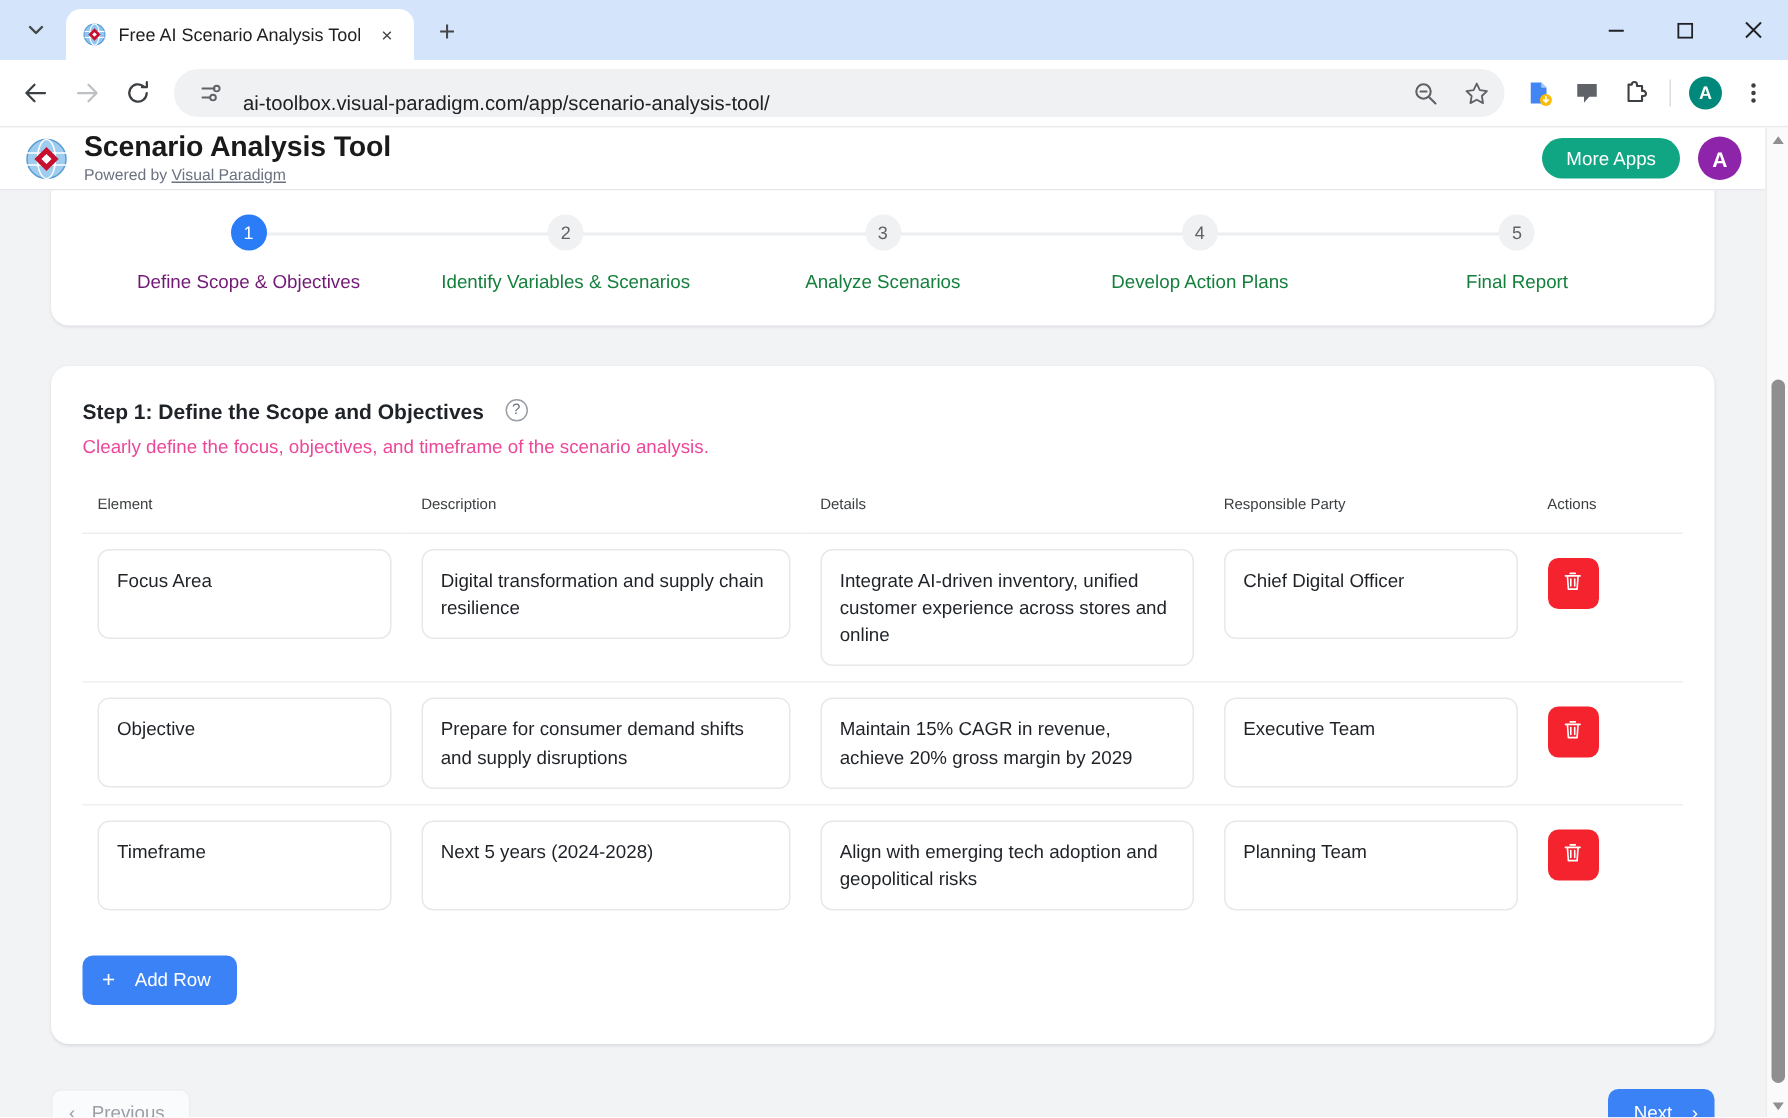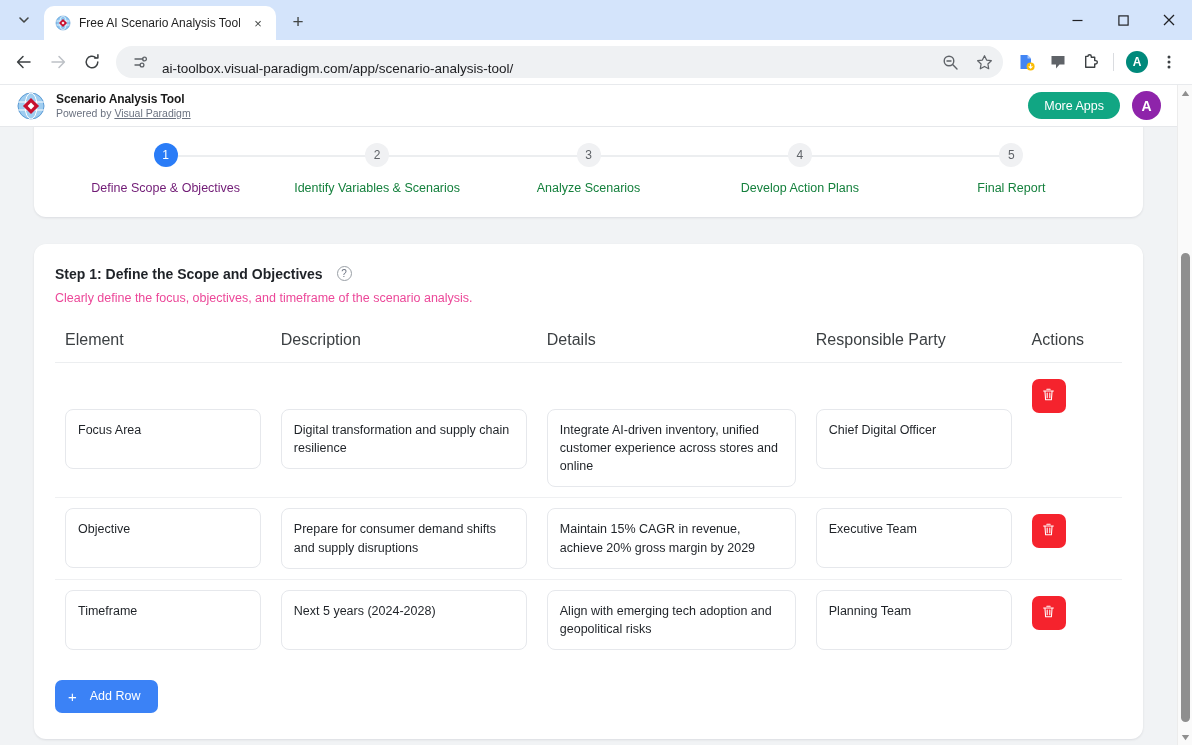--- a/index.html
+++ b/index.html
@@ -83,21 +83,21 @@
   .viewport { flex: 1; display: flex; position: relative; background: #f1f3f5; overflow: hidden; }
   .content { flex: 1; display: flex; flex-direction: column; overflow: hidden; }
 
   
   .app-header {
     height: 42px; background: #fff; border-bottom: 1px solid #e6e8eb;
     display: flex; align-items: center; padding: 0 16px; gap: 10px; flex: 0 0 42px;
   }
   .logo { width: 30px; height: 30px; position: relative; flex: 0 0 30px; }
   .app-title-wrap { display: flex; flex-direction: column; gap: 1px; }
-  .app-title { font-size: 12px; font-weight: bold; color: #1a1a1a; letter-spacing: -0.1px; }
+  .app-title { font-size: 19px; font-weight: bold; color: #1a1a1a; letter-spacing: -0.1px; }
   .app-sub { font-size: 10.5px; color: #6b7280; }
   .app-sub a { color: #6b7280; text-decoration: underline; }
   .header-right { margin-left: auto; display: flex; align-items: center; gap: 12px; }
   .more-apps {
     background: #11a683; color: #fff; border: none; border-radius: 16px;
     height: 27px; padding: 0 16px; font-size: 12.5px;
     font-family: "Liberation Sans", sans-serif; cursor: pointer;
   }
   .user-avatar {
     width: 29px; height: 29px; border-radius: 50%; background: #8e24aa;
@@ -138,38 +138,38 @@
   .panel-title { font-size: 14px; font-weight: bold; color: #1f2328; }
   .help-icon {
     width: 15px; height: 15px; border-radius: 50%; border: 1.3px solid #9aa0a6;
     color: #6b7280; font-size: 10px; display: flex; align-items: center;
     justify-content: center; line-height: 1;
   }
   .panel-desc { font-size: 12.5px; color: #ec4899; margin-top: 9px; }
 
   table.grid { width: 100%; border-collapse: collapse; margin-top: 26px; }
   table.grid th {
-    text-align: left; font-size: 16px; font-weight: normal; color: #3c4043;
+    text-align: left; font-size: 10px; font-weight: normal; color: #3c4043;
     padding: 0 0 13px 10px; border-bottom: 1px solid #eceef0;
   }
   table.grid td { padding: 10px 10px 10px 10px; vertical-align: top; border-bottom: 1px solid #eff0f2; }
   table.grid tr:last-child td { border-bottom: none; }
   .col-element { width: 215px; }
   .col-desc { width: 265px; }
   .col-details { width: 268px; }
   .col-party { width: 215px; }
   .col-actions { width: 100px; }
 
   .cell-box {
     border: 1px solid #e6e8ec; border-radius: 8px;
     padding: 11px 12px; font-size: 12.5px; color: #1f2328;
     line-height: 1.45; background: #fff; min-height: 40px;
   }
   .cell-box.tall { min-height: 60px; }
-  .cell-box.tall3 { min-height: 60px; margin-top: 36px; }
+  .cell-box.tall3 { min-height: 60px; }
 
   .del-btn {
     width: 34px; height: 34px; background: #f5232d; border: none;
     border-radius: 7px; display: flex; align-items: center; justify-content: center;
     cursor: pointer; margin-top: 6px;
   }
 
   .add-row {
     margin-top: 20px; background: #3b82f6; border: none; border-radius: 7px;
     height: 33px; padding: 0 17px 0 13px; color: #fff; font-size: 12.5px;

